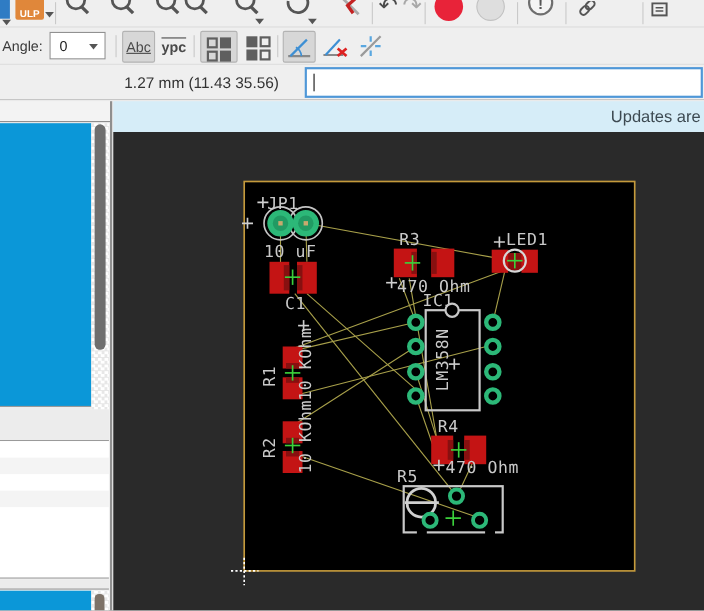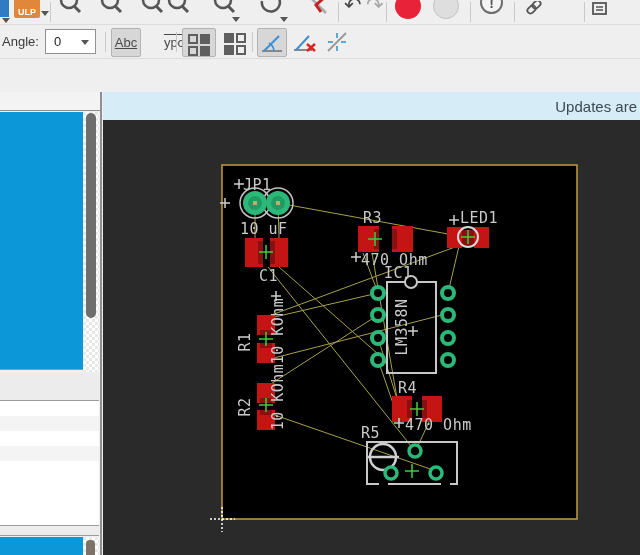--- a/index.html
+++ b/index.html
@@ -171,21 +171,21 @@
   <div class="row2">
     <span class="lbl" style="left:2px;top:8px;">Angle:</span>
     <div class="anglebox">
       <span class="val">0</span>
       <div class="tri" style="right:6px;top:10px;"></div>
     </div>
 
     <div class="sep" style="left:105px;top:6px;"></div>
 
     <button class="btn pressed" style="left:111px;width:30px;text-decoration:underline;background:#d7d7d7;">Abc</button>
-    <button class="btn" style="left:160px;width:28px;text-decoration:overline;background:transparent;border:none;">ypc</button>
+    <button class="btn" style="left:144px;width:28px;text-decoration:overline;background:transparent;border:none;font-weight:bold;">ypc</button>
 
     <div class="sep" style="left:176px;top:6px;"></div>
 
     <button class="btn pressed" style="left:182px;width:34px;">
       <span class="gridicon" style="left:5px;">
         <span class="cell h"></span>
           <span class="cell f"></span>
         <span class="cell h"></span>
           <span class="cell f"></span>
       </span>
@@ -220,20 +220,25 @@
       <svg width="24" height="24" style="position:absolute;left:3px;top:2px;">
         <line x1="3" y1="21" x2="21" y2="3" stroke="#9a9a9a" stroke-width="2"></line>
         <line x1="12" y1="3" x2="12" y2="8" stroke="#5aa7e0" stroke-width="2"></line>
         <line x1="12" y1="16" x2="12" y2="21" stroke="#5aa7e0" stroke-width="2"></line>
         <line x1="3" y1="12" x2="8" y2="12" stroke="#5aa7e0" stroke-width="2"></line>
         <line x1="16" y1="12" x2="21" y2="12" stroke="#5aa7e0" stroke-width="2"></line>
       </svg>
     </button>
   </div>
 
+  <div class="row3">
+    <span class="coords">1.27 mm (11.43 35.56)</span>
+    <input class="cmdinput" type="text" placeholder="" style="">
+    <div class="caret"></div>
+  </div>
 
   <div class="notif">
     <span>Updates are</span>
   </div>
 
   <div>
     <div class="side-head"></div>
     <div class="side-blue-top"></div>
     <div class="scrolltrack"></div>
     <div class="scrollthumb"></div>

